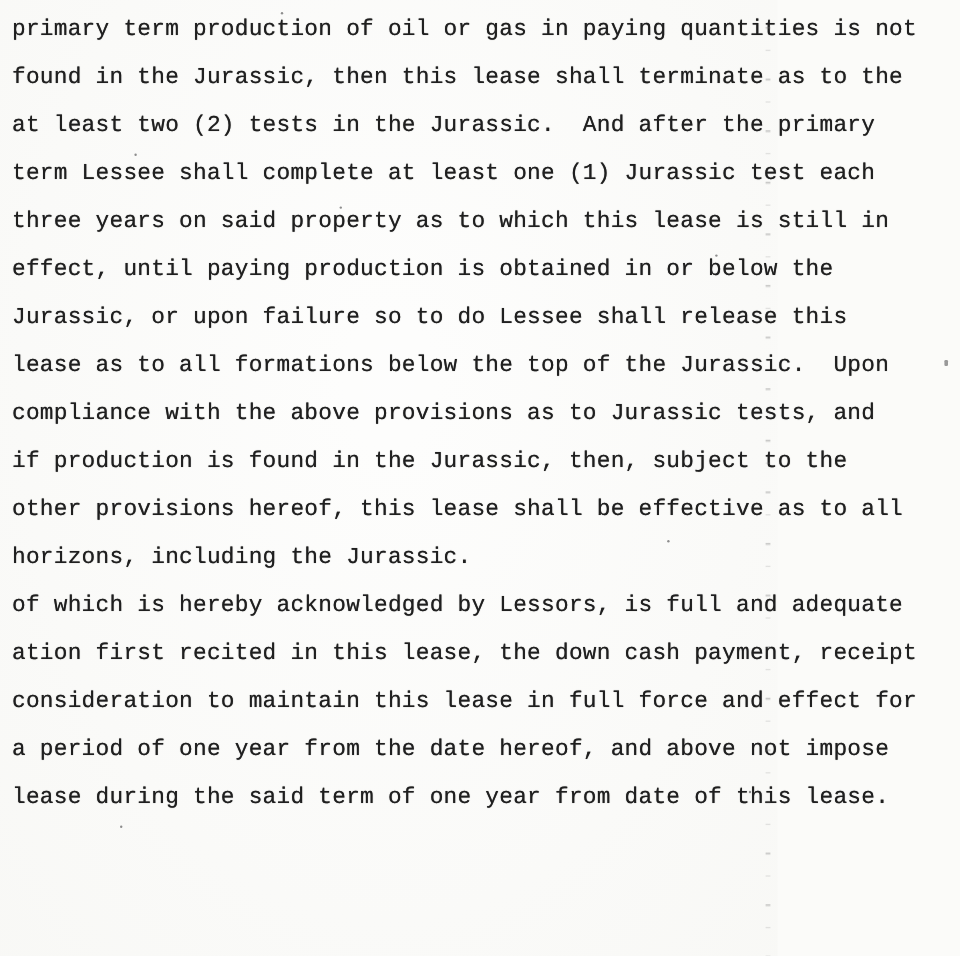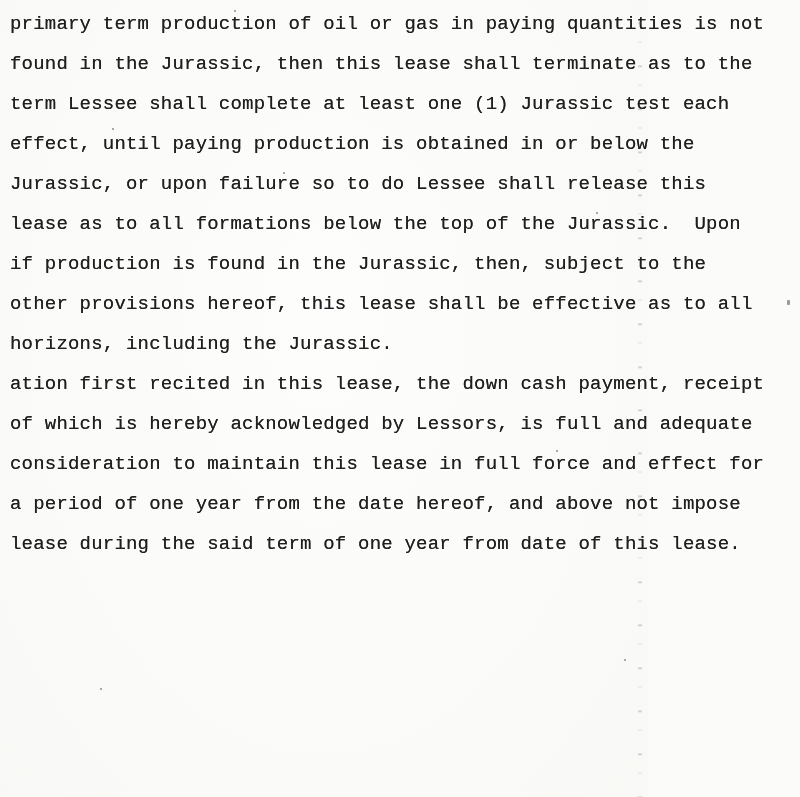--- a/index.html
+++ b/index.html
@@ -74,29 +74,32 @@
   .s7 { left: 100px; top: 688px; width: 2px; height: 2px; }
   .s8 { left: 787px; top: 300px; width: 3px; height: 5px; background:#9a9a9a; border-radius:1px; }
 </style>
 </head>
 <body>
 
 <div class="page">
   <div class="textblock">
     <span class="line">primary term production of oil or gas in paying quantities is not</span>
     <span class="line">found in the Jurassic, then this lease shall terminate as to the</span>
+    <span class="line">at least two (2) tests in the Jurassic.  And after the primary</span>
     <span class="line">term Lessee shall complete at least one (1) Jurassic test each</span>
+    <span class="line">three years on said property as to which this lease is still in</span>
     <span class="line">effect, until paying production is obtained in or below the</span>
     <span class="line">Jurassic, or upon failure so to do Lessee shall release this</span>
     <span class="line">lease as to all formations below the top of the Jurassic.  Upon</span>
+    <span class="line">compliance with the above provisions as to Jurassic tests, and</span>
     <span class="line">if production is found in the Jurassic, then, subject to the</span>
     <span class="line">other provisions hereof, this lease shall be effective as to all</span>
     <span class="line">horizons, including the Jurassic.</span>
+    <span class="line">of which is hereby acknowledged by Lessors, is full and adequate</span>
     <span class="line">ation first recited in this lease, the down cash payment, receipt</span>
-    <span class="line">of which is hereby acknowledged by Lessors, is full and adequate</span>
     <span class="line">consideration to maintain this lease in full force and effect for</span>
     <span class="line">a period of one year from the date hereof, and above not impose</span>
     <span class="line">lease during the said term of one year from date of this lease.</span>
   </div>
 
   <div class="edge-noise"></div>
   <div class="speck s1"></div>
   <div class="speck s2"></div>
   <div class="speck s3"></div>
   <div class="speck s4"></div>

